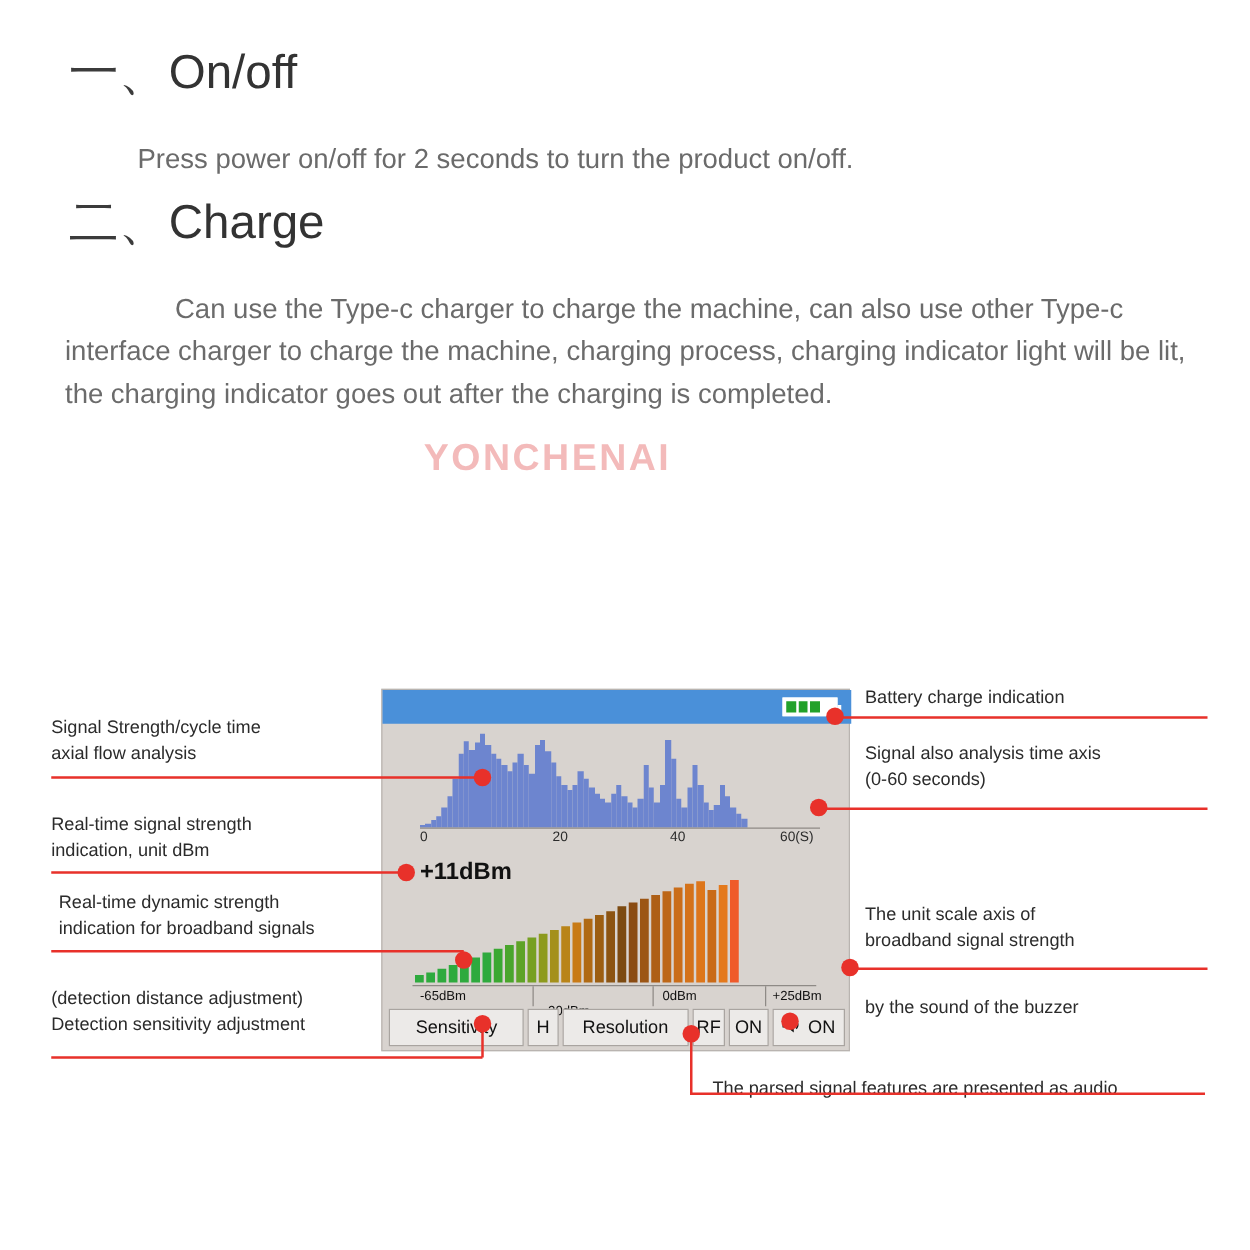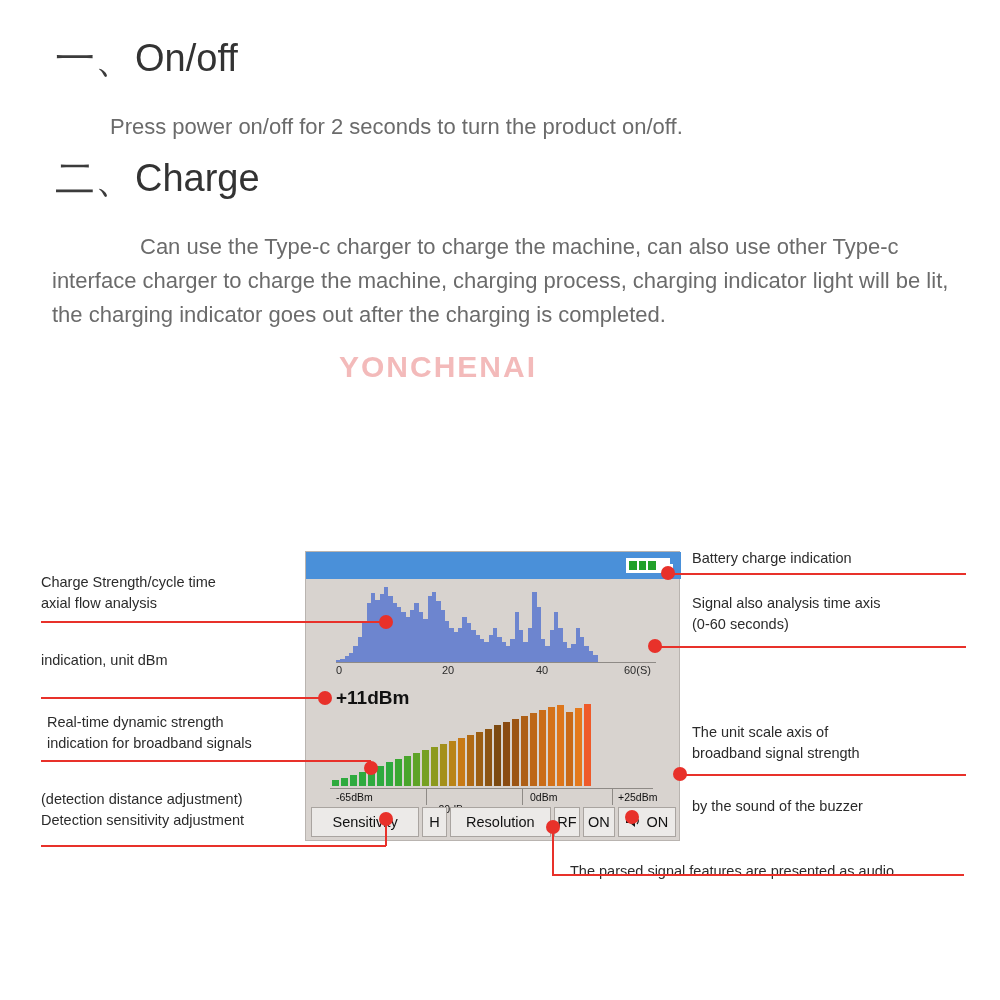--- a/index.html
+++ b/index.html
@@ -265,27 +265,28 @@
             <polygon points="1,5 5,5 10,1 10,13 5,9 1,9" fill="#111"></polygon>
             <path d="M12 4 q2.5 3 0 6" stroke="#111" stroke-width="1.2" fill="none"></path>
           </svg>
       </span>
       <span>ON</span>
     </div>
   </div>
 </div>
 
 <div class="anno" style="left:41px;top:572px;width:250px;">
-  <div>Charge Strength/cycle time</div>
+  <div>Signal Strength/cycle time</div>
   <div>axial flow analysis</div>
 </div>
 <div class="leader" style="left:41px;top:621px;width:345px;"></div>
 <div class="dot" style="left:379px;top:615px;"></div>
 
 <div class="anno" style="left:41px;top:650px;width:250px;">
+  <div>Real-time signal strength</div>
   <div>indication, unit dBm</div>
 </div>
 <div class="leader" style="left:41px;top:697px;width:284px;"></div>
 <div class="dot" style="left:318px;top:691px;"></div>
 
 <div class="anno" style="left:47px;top:712px;width:260px;">
   <div>Real-time dynamic strength</div>
   <div>indication for broadband signals</div>
 </div>
 <div class="leader" style="left:41px;top:760px;width:330px;"></div>

